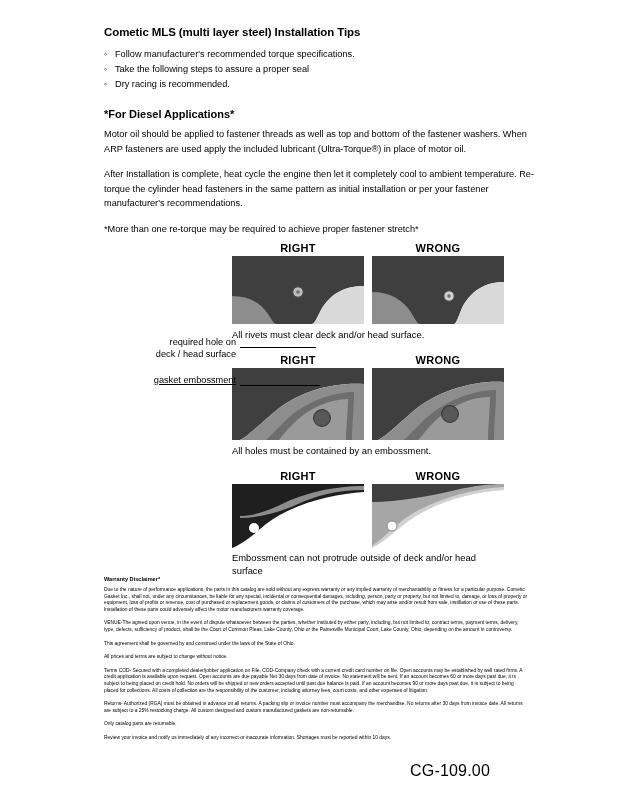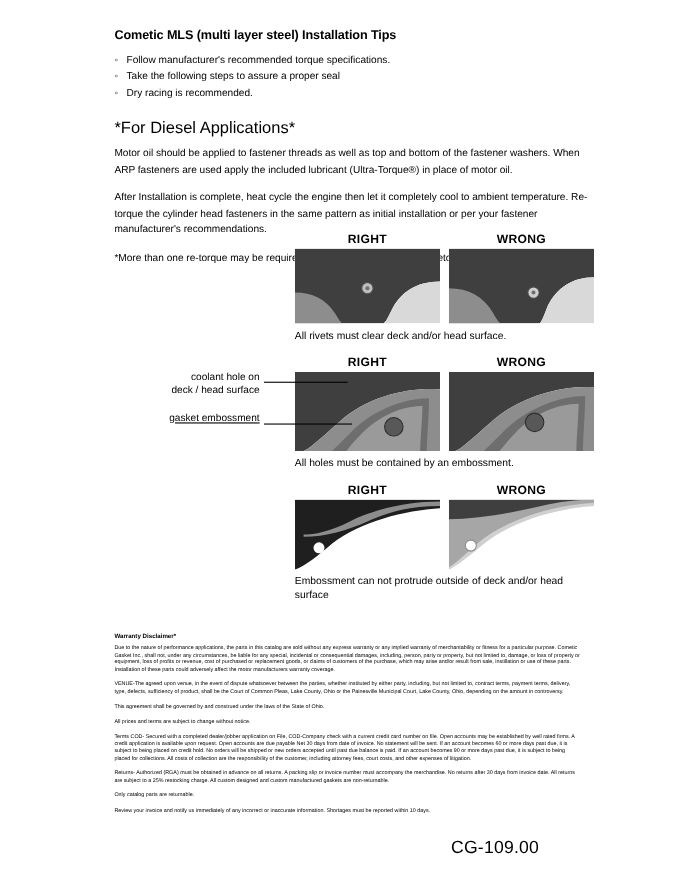--- a/index.html
+++ b/index.html
@@ -64,38 +64,37 @@
     padding-left: 10px;
   }
   ul.subbullets > li::before {
     content: "\2022";
     position: absolute;
     left: 0;
     top: -1px;
     font-size: 10px;
   }
   h2.subtitle {
-    font-size: 15px;
-    font-weight: normal;
+    font-size: 11px;
+    font-weight: bold;
     margin: 16px 0 7px 0;
   }
   p.para {
     font-size: 9.2px;
     line-height: 14.5px;
     margin: 0 0 11px 0;
   }
   p.para:last-child { margin-bottom: 0; }
 
   
   .figures {
     position: absolute;
     left: 232px;
-    top: 212px;
+    top: 242px;
     width: 272px;
-    margin-left: 36px;
   }
   .fig-row {
     display: flex;
     gap: 8px;
   }
   .fig-head {
     font-size: 11px;
     font-weight: bold;
     text-align: center;
     letter-spacing: 0.3px;
@@ -271,21 +270,21 @@
             <path d="M0,18 C26,18 58,12 84,6 C100,2 118,0 132,0 V6 C98,8 56,20 30,42 C18,52 8,60 0,64 Z" fill="#c9c9c9" opacity="0.75"></path>
             <circle cx="20" cy="42" r="5" fill="#ffffff" stroke="#8d8d8d" stroke-width="1"></circle>
           </svg>
         </div>
       </div>
     </div>
     <div class="fig-cap two">Embossment can not protrude outside of deck and/or head surface</div>
   </div>
 
   <div class="labels">
-    <div class="label-line">coolant hole on</div>
+    <div class="label-line">required hole on</div>
     <div class="label-line">deck / head surface</div>
     <div class="label-line" style="margin-top:14px;text-decoration:underline;">gasket embossment</div>
   </div>
   <div class="leader" style="left:240px; top:347px; width:76px;"></div>
   <div class="leader" style="left:240px; top:385px; width:80px;"></div>
 
   <div class="warranty">
     <h3>Warranty Disclaimer*</h3>
     <p>Due to the nature of performance applications, the parts in this catalog are sold without any express warranty or any implied warranty of merchantability or fitness for a particular purpose.  Cometic Gasket Inc., shall not, under any circumstances, be liable for any special, incidental or consequential damages, including, person, party or property, but not limited to, damage, or loss of property or equipment, loss of profits or revenue, cost of purchased or replacement goods, or claims of customers of the purchase, which may arise and/or result from sale, instillation or use of these parts.  Installation of these parts could adversely affect the motor manufacturers warranty coverage.</p>
     <p>VENUE-The agreed upon venue, in the event of dispute whatsoever between the parties, whether instituted by either party, including, but not limited to, contract terms, payment terms, delivery, type, defects, sufficiency of product, shall be the Court of Common Pleas, Lake County, Ohio or the Painesville Municipal Court, Lake County, Ohio, depending on the amount in controversy.</p>

